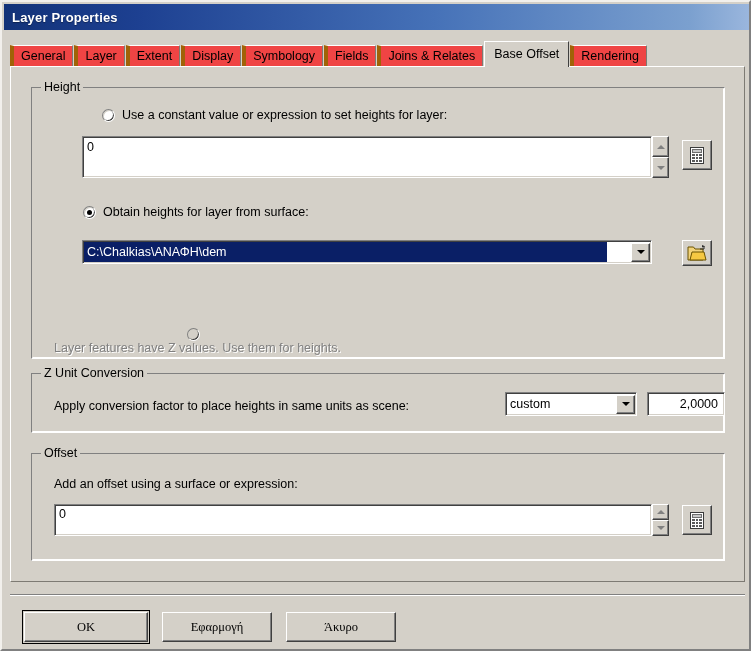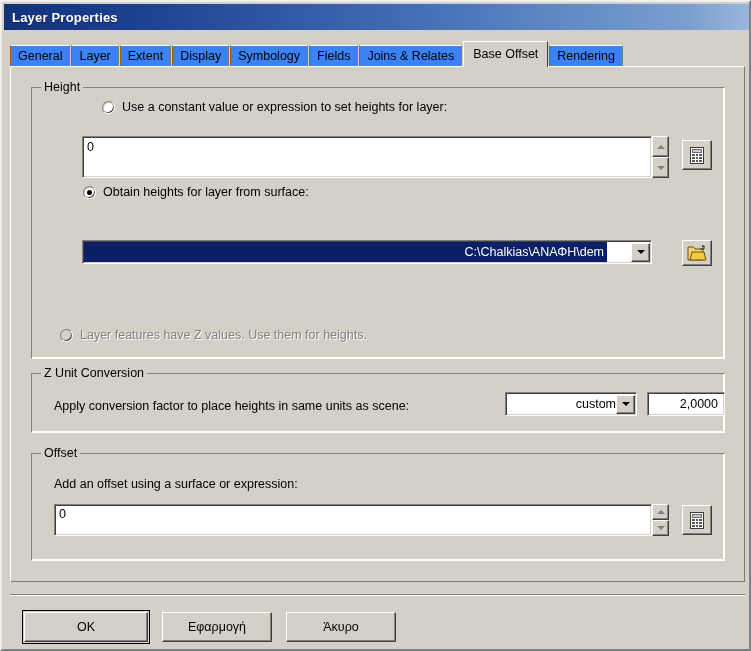--- a/index.html
+++ b/index.html
@@ -51,22 +51,22 @@
     position: absolute;
     left: 8px; top: 40px;
     width: 739px; height: 24px;
     display: flex;
     align-items: flex-end;
   }
   .tab {
     height: 21px;
     line-height: 21px;
     padding: 0 7px;
-    background: #3b82f6;
-    border-left: 1px solid #a16207;
+    background: #ef4444;
+    border-left: 4px solid #a16207;
     border-top: 1px solid #ffffff;
     border-right: 1px solid #7d7a73;
     box-sizing: border-box;
     font-size: 12.5px;
     white-space: nowrap;
     margin-right: 1px;
     color: #000;
   }
   .tab.selected {
     height: 26px;
@@ -95,21 +95,20 @@
     box-sizing: border-box;
   }
 
   
   .groupbox {
     position: absolute;
     border: 1px solid #808080;
     border-right-color: #ffffff;
     border-bottom-color: #ffffff;
     box-sizing: border-box;
-    text-align: right;
   }
   .groupbox .inner-border {
     position: absolute;
     left: 0; top: 0; right: 0; bottom: 0;
     border: 1px solid #ffffff;
     border-left-color: transparent;
     border-top-color: transparent;
     pointer-events: none;
   }
   .gb-label {
@@ -360,20 +359,21 @@
     width: 735px; height: 2px;
     border-top: 1px solid #808080;
     border-bottom: 1px solid #ffffff;
     box-sizing: border-box;
   }
   #buttonbar { position: absolute; left: 22px; top: 610px; display: flex; }
   .dlg-btn {
     height: 30px;
     margin-right: 14px;
     font-size: 12.5px;
+    font-family: Liberation Serif, serif;
   }
   #btn-ok      { width: 124px; position: relative; }
   #btn-ok::before {
     content: "";
     position: absolute;
     left: -3px; top: -3px; right: -3px; bottom: -3px;
     border: 1px solid #000;
     pointer-events: none;
   }
   #btn-cancel  { width: 110px; }
@@ -399,21 +399,21 @@
     <div class="tab selected">Base Offset</div>
     <div class="tab">Rendering</div>
   </div>
 
   <div id="tabpage">
 
     <div class="groupbox" id="gb-height">
       <span class="inner-border"></span>
       <span class="gb-label">Height</span>
 
-      <div class="radio-row" style="left:22px; top:12px;padding-left:48px;">
+      <div class="radio-row" style="left:22px; top:20px;padding-left:48px;">
         <span class="radio"></span>
         <span class="radio-label">Use a constant value or expression to set heights for layer:</span>
       </div>
 
       <div class="textbox tall" style="left:50px; top:48px; width:570px; height:42px;">
         <span>0</span>
       </div>
       <div class="spinner" style="left:620px; top:48px; width:17px; height:42px;">
         <div class="spin-btn">
             <span class="arrow-up gray"></span>
@@ -432,21 +432,21 @@
               <i></i>
               <i></i>
               <i></i>
               <i></i>
               <i></i>
               <i></i>
             </span>
         </span>
       </div>
 
-      <div class="radio-row" style="left:22px; top:97px;padding-left:29px;">
+      <div class="radio-row" style="left:22px; top:117px;padding-left:29px;">
         <span class="radio checked"></span>
         <span class="radio-label">Obtain heights for layer from surface:</span>
       </div>
 
       <div id="combo-surface">
         <span class="sel-text">C:\Chalkias\ΑΝΑΦΗ\dem</span>
         <span class="combo-arrow-btn">
           <span class="arrow-down"></span>
         </span>
       </div>
@@ -455,21 +455,21 @@
           <svg width="20" height="17" viewBox="0 0 20 17">
             <path d="M1,4 L1,15 L16,15 L16,4 L8,4 L6.5,2 L1,2 Z" fill="#f2d37a" stroke="#6b5300" stroke-width="1"></path>
             <path d="M3,15 L19,15 L17,7 L5,7 Z" fill="#f5c842" stroke="#6b5300" stroke-width="1"></path>
             <path d="M13,4 L17,4 L17,1" fill="none" stroke="#2b2b2b" stroke-width="1"></path>
             <path d="M15,0 L18,1.2 L15,2.6 Z" fill="#2b2b2b"></path>
           </svg>
         </span>
       </div>
 
 
-      <div class="radio-row" style="left:28px; top:240px;">
+      <div class="radio-row" style="left:22px; top:240px;flex-direction:column;">
         <span class="radio disabled"></span>
         <span class="radio-label disabled">Layer features have Z values.  Use them for heights.</span>
       </div>
     </div>
 
     <div class="groupbox" id="gb-zunit">
       <span class="inner-border"></span>
       <span class="gb-label">Z Unit Conversion</span>
 
       <span id="zunit-text">Apply conversion factor to place heights in same units as scene:</span>

